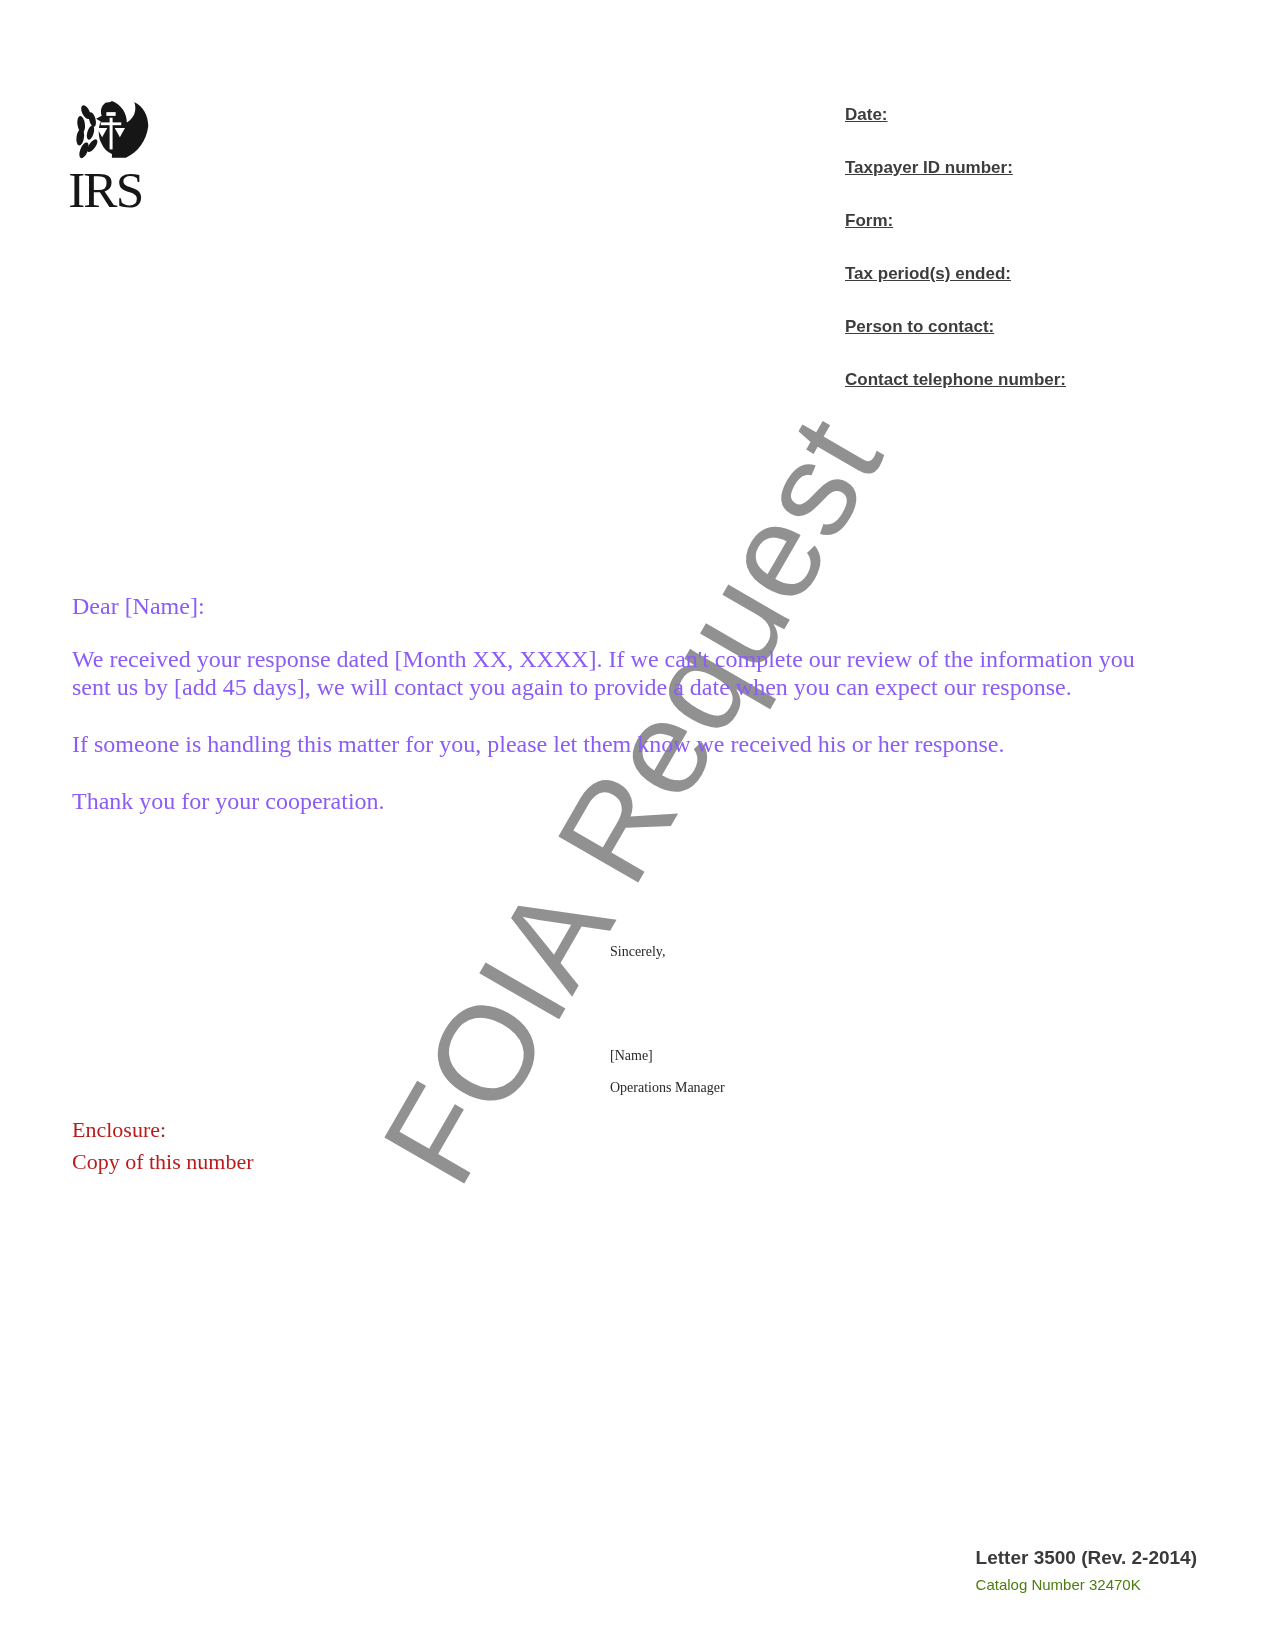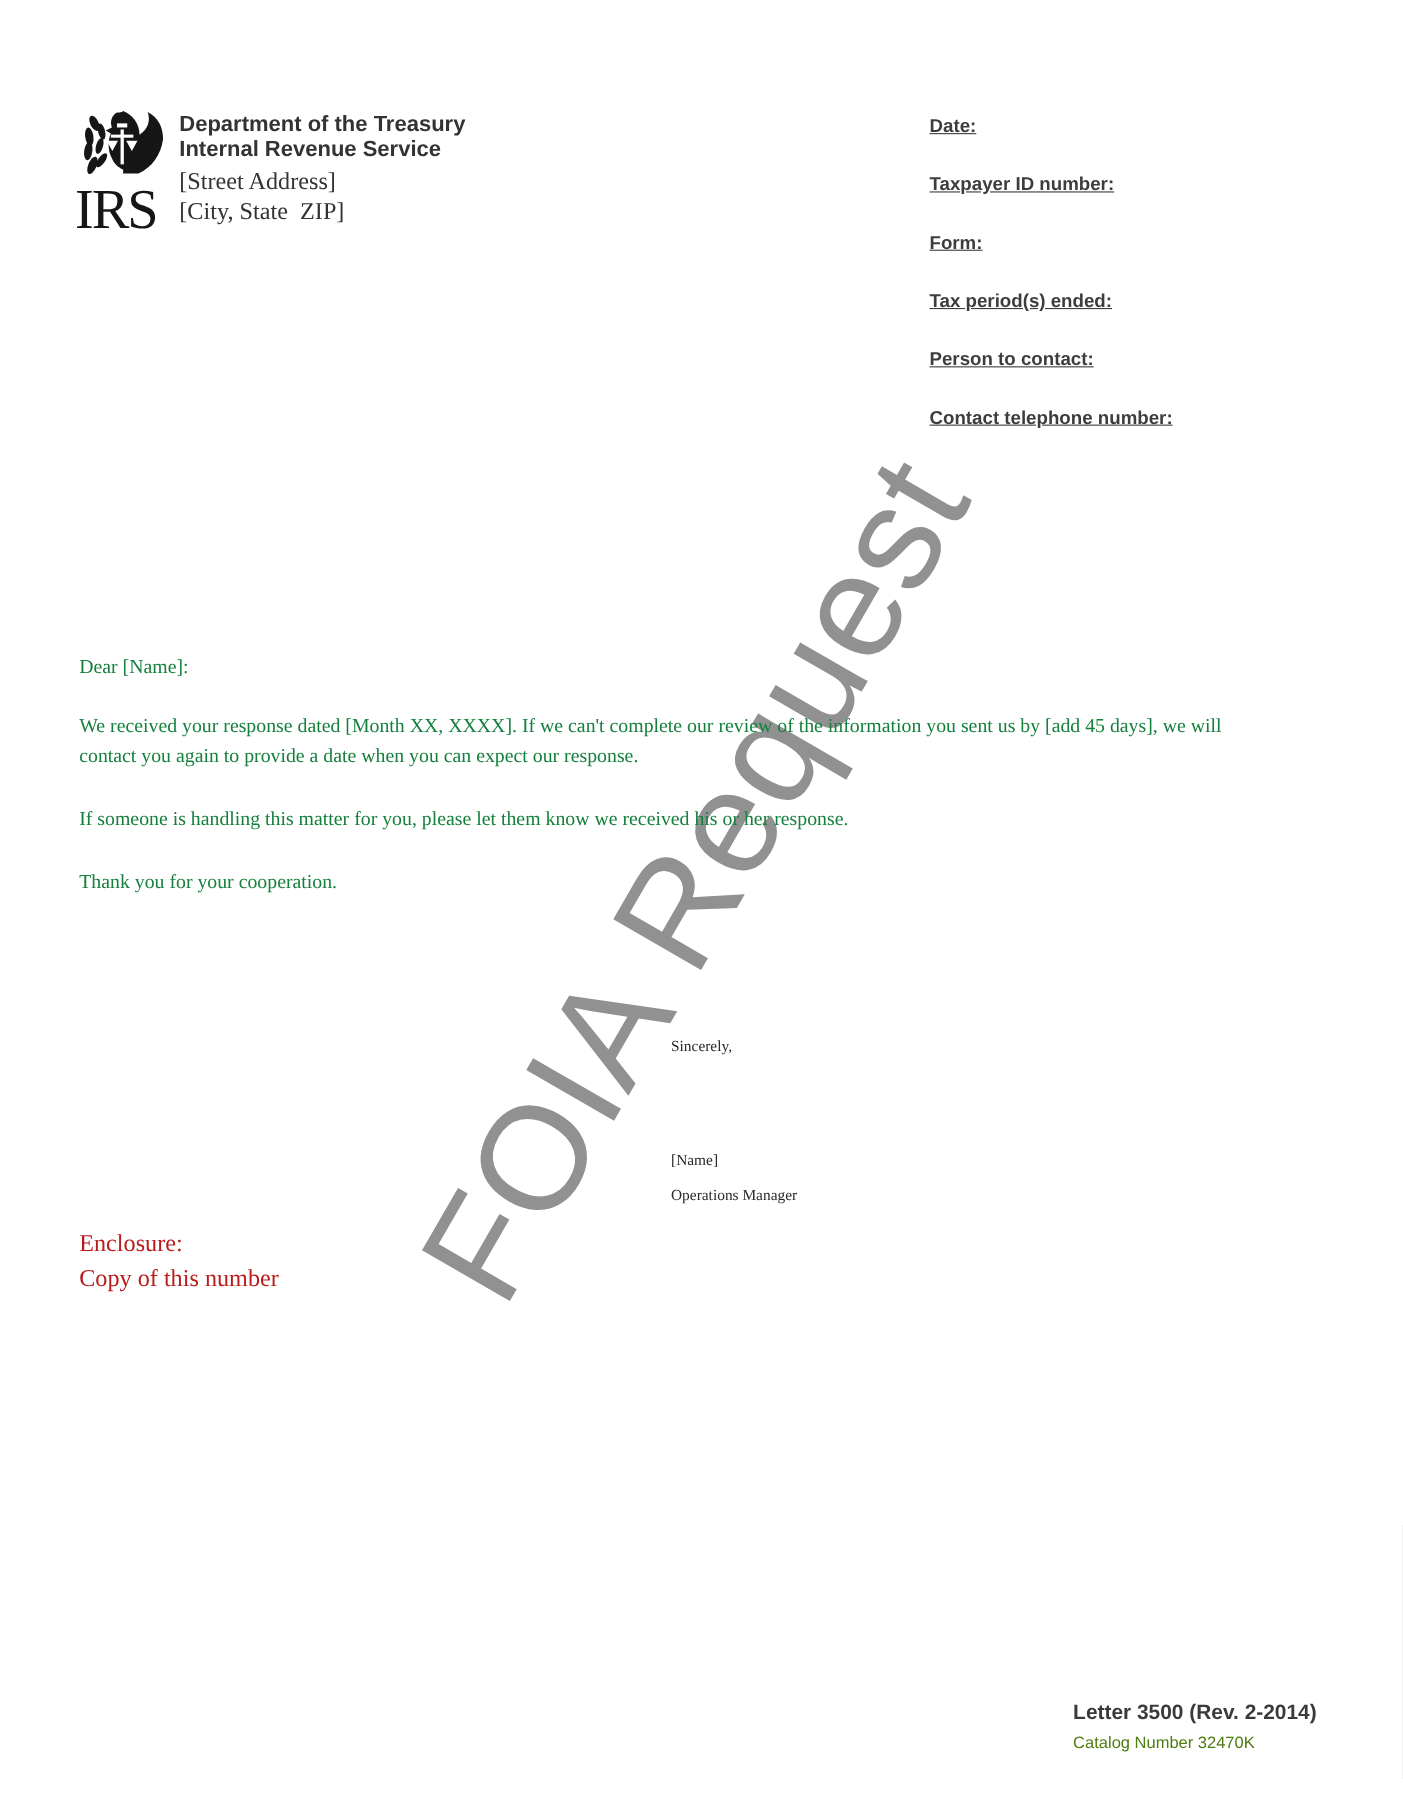--- a/index.html
+++ b/index.html
@@ -43,21 +43,21 @@
   .hdr-fields{position:absolute;left:845px;top:105px;z-index:2;}
   .hdr-field{
     font-family:"Liberation Sans", sans-serif;
     font-weight:bold;font-size:17px;line-height:20px;color:#3d3d3d;
     margin-bottom:33px;white-space:nowrap;text-decoration:underline;
   }
 
   
   .letter-body{
     position:absolute;left:72px;top:592px;width:1080px;z-index:2;
-    font-size:18px;line-height:28px;color:#15803d;
+    font-size:24px;line-height:28px;color:#8b5cf6;
   }
   .letter-body p{margin:0;}
   .letter-body p.para-1{margin-top:25px;}
   .letter-body p.para-2{margin-top:25px;}
   .letter-body p.para-3{margin-top:29px;}
   .letter-body p.para-4{margin-top:29px;}
 
   .closing-block{
     position:absolute;left:610px;top:938px;z-index:2;
     font-size:14px;line-height:28px;color:#282828;
@@ -113,26 +113,20 @@
         <rect x="42.5" y="20" width="3.2" height="34"></rect>
         <rect x="33" y="25" width="22" height="3"></rect>
         <path d="M29 31 l5.5 10 l5.5 -10 z"></path>
         <path d="M48 31 l5.5 10 l5.5 -10 z"></path>
         <rect x="39" y="14" width="10" height="4"></rect>
       </g>
       <text x="-2" y="116" font-family="Liberation Serif, serif" font-size="55" letter-spacing="-2" fill="#161616">IRS</text>
     </svg>
   </div>
 
-  <div class="agency-block">
-    <div class="agency-bold">Department of the Treasury</div>
-    <div class="agency-bold">Internal Revenue Service</div>
-    <div class="agency-addr first">[Street Address]</div>
-    <div class="agency-addr">[City, State  ZIP]</div>
-  </div>
 
   <div class="hdr-fields">
     <div class="hdr-field">Date:</div>
     <div class="hdr-field">Taxpayer ID number:</div>
     <div class="hdr-field">Form:</div>
     <div class="hdr-field">Tax period(s) ended:</div>
     <div class="hdr-field">Person to contact:</div>
     <div class="hdr-field">Contact telephone number:</div>
   </div>
 

